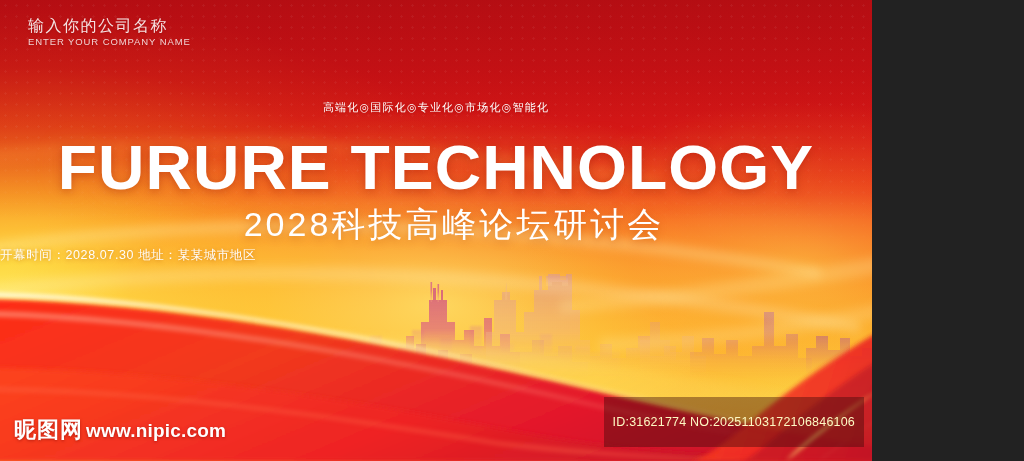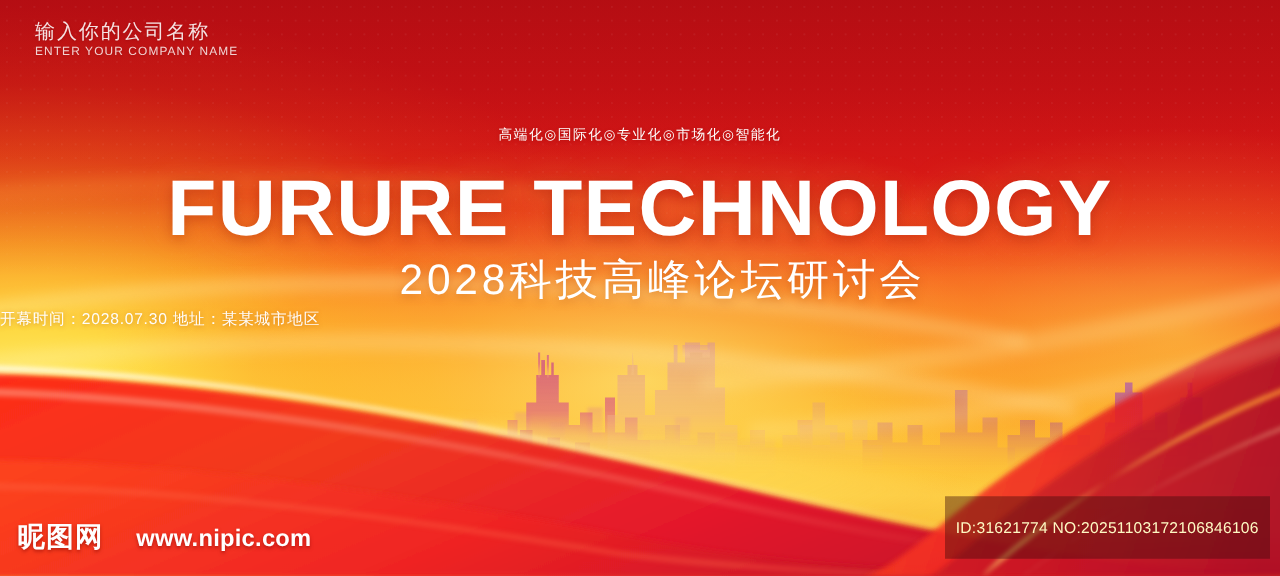--- a/index.html
+++ b/index.html
@@ -1,20 +1,20 @@
 <!DOCTYPE html>
 <html><head>
 <meta charset="utf-8">
 <style>
   html,body{margin:0;padding:0;background:#222;}
   body{font-family:"Liberation Sans","DejaVu Sans",sans-serif;}
 
   #poster{
     position:relative;
-    width:1024px;height:461px;
+    width:872px;height:461px;
     overflow:hidden;
     background:#d01315;
   }
 
   
   .layer{position:absolute;inset:0;}
 
   .bg-base{
     background:
       linear-gradient(to bottom,
@@ -111,21 +111,21 @@
   .meta{
     position:absolute;left:0;right:0;top:247px;
     font-size:12.5px;line-height:17px;color:rgba(255,255,255,.97);
     letter-spacing:.6px;
     text-shadow:0 1px 4px rgba(170,70,0,.45);
   }
 
   
   .watermark{
     position:absolute;left:14px;bottom:16px;
-    display:flex;align-items:baseline;gap:26px;
+    display:flex;align-items:baseline;gap:3px;
     color:#fff;
     text-shadow:0 1px 3px rgba(120,0,0,.5);
   }
   .watermark .wm-cn{font-size:22px;font-weight:bold;letter-spacing:1px;}
   .watermark .wm-url{font-size:19px;font-weight:bold;letter-spacing:.2px;}
 
   .idtag{
     position:absolute;right:8px;bottom:14px;
     background:rgba(60,10,10,.42);
     color:#fef9c3;font-size:12.5px;line-height:18px;

